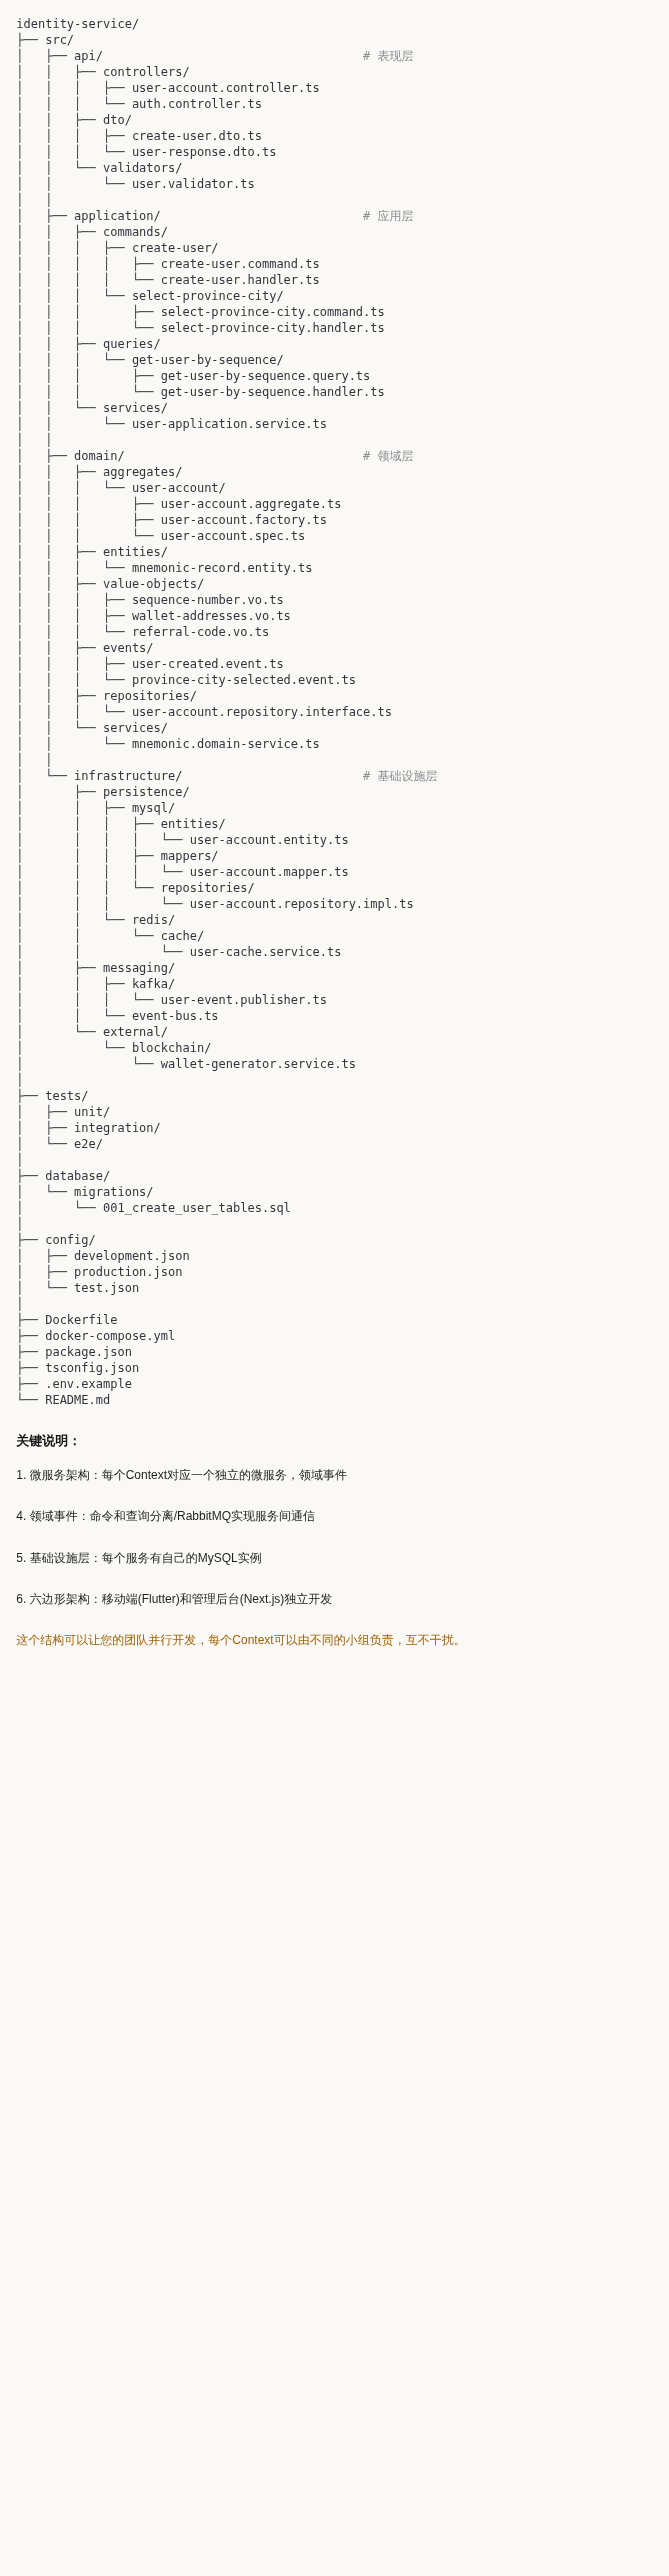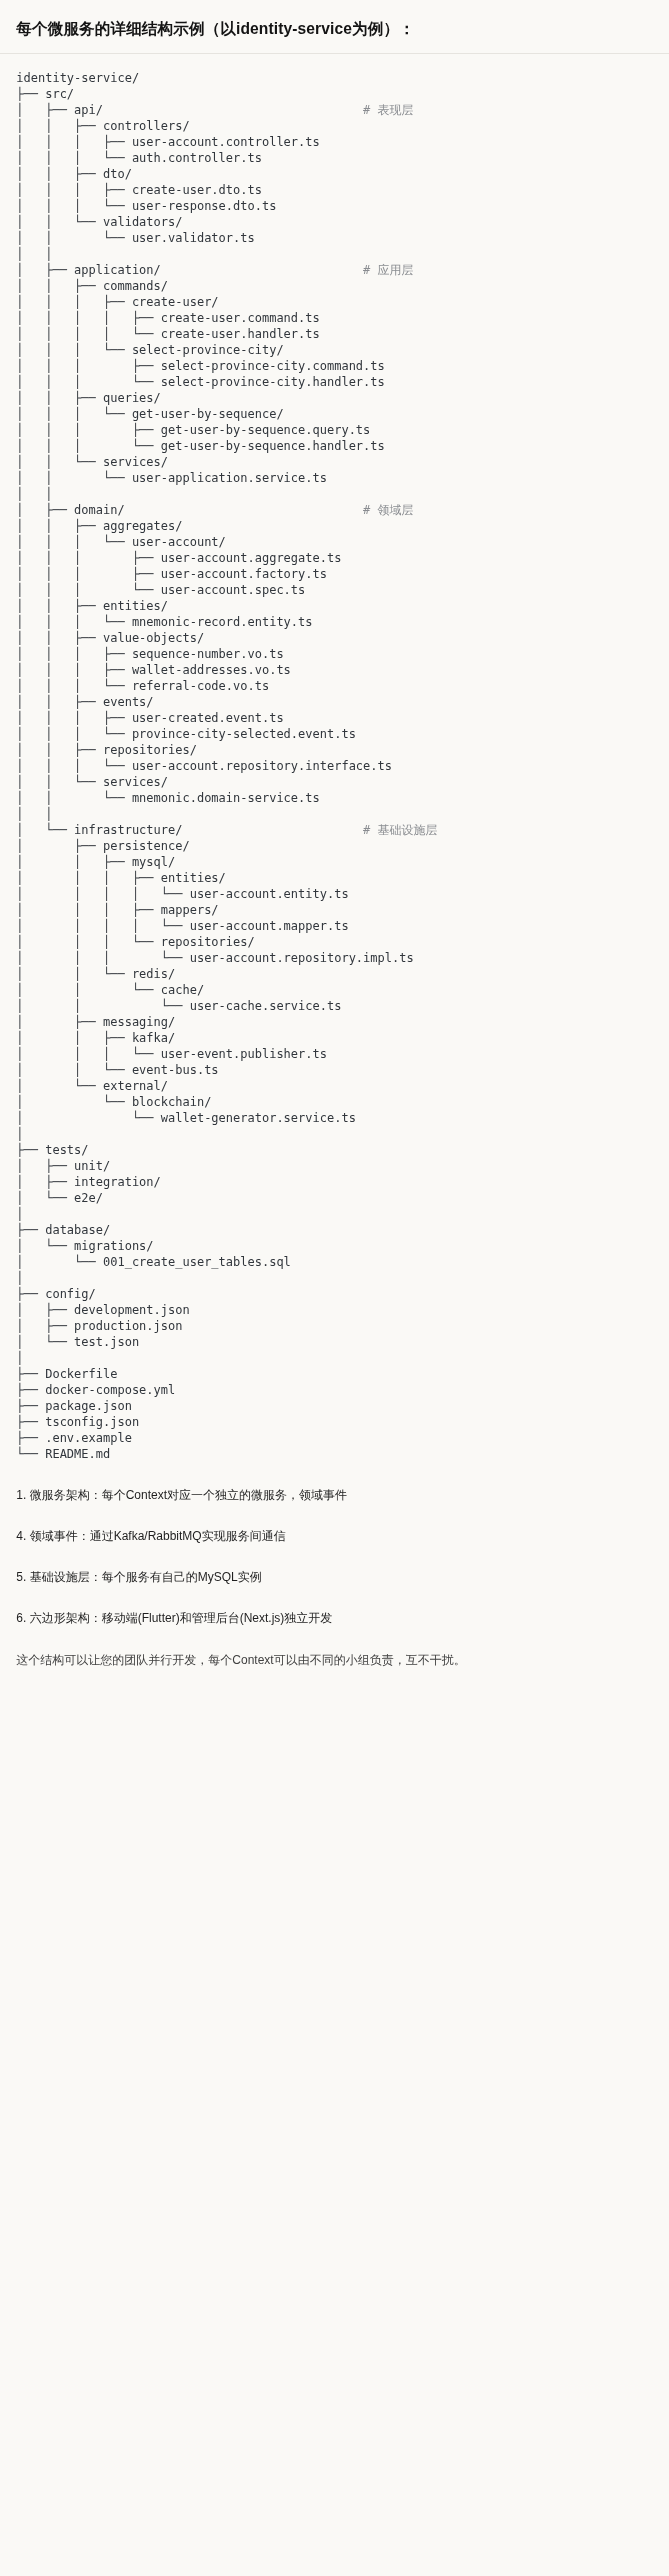--- a/index.html
+++ b/index.html
@@ -69,41 +69,39 @@
     font-size: 12px;
     line-height: 1.55;
     color: #1f1f1f;
     margin: 0 0 22.5px 0;
   }
   .key-item .num { font-weight: normal; }
   .key-item .kw { font-weight: normal; }
   .closing {
     font-size: 12px;
     line-height: 1.6;
-    color: #404040;
+    color: #a16207;
     margin: 9px 0 0 0;
   }
 </style>
 </head>
 <body>
 
 <div class="page">
 
-  <div class="title-bar">
-    <h1 class="doc-title">每个微服务的详细结构示例（以identity-service为例）：</h1>
-  </div>
 
   <div class="tree-block">
     <pre class="tree" id="tree-pre"><span class="tree-line"><span>identity-service/</span></span><span class="tree-line"><span>├── src/</span></span><span class="tree-line"><span>│   ├── api/</span>                                    <span class="cmt"># 表现层</span></span><span class="tree-line"><span>│   │   ├── controllers/</span></span><span class="tree-line"><span>│   │   │   ├── user-account.controller.ts</span></span><span class="tree-line"><span>│   │   │   └── auth.controller.ts</span></span><span class="tree-line"><span>│   │   ├── dto/</span></span><span class="tree-line"><span>│   │   │   ├── create-user.dto.ts</span></span><span class="tree-line"><span>│   │   │   └── user-response.dto.ts</span></span><span class="tree-line"><span>│   │   └── validators/</span></span><span class="tree-line"><span>│   │       └── user.validator.ts</span></span><span class="tree-line"><span>│   │</span></span><span class="tree-line"><span>│   ├── application/</span>                            <span class="cmt"># 应用层</span></span><span class="tree-line"><span>│   │   ├── commands/</span></span><span class="tree-line"><span>│   │   │   ├── create-user/</span></span><span class="tree-line"><span>│   │   │   │   ├── create-user.command.ts</span></span><span class="tree-line"><span>│   │   │   │   └── create-user.handler.ts</span></span><span class="tree-line"><span>│   │   │   └── select-province-city/</span></span><span class="tree-line"><span>│   │   │       ├── select-province-city.command.ts</span></span><span class="tree-line"><span>│   │   │       └── select-province-city.handler.ts</span></span><span class="tree-line"><span>│   │   ├── queries/</span></span><span class="tree-line"><span>│   │   │   └── get-user-by-sequence/</span></span><span class="tree-line"><span>│   │   │       ├── get-user-by-sequence.query.ts</span></span><span class="tree-line"><span>│   │   │       └── get-user-by-sequence.handler.ts</span></span><span class="tree-line"><span>│   │   └── services/</span></span><span class="tree-line"><span>│   │       └── user-application.service.ts</span></span><span class="tree-line"><span>│   │</span></span><span class="tree-line"><span>│   ├── domain/</span>                                 <span class="cmt"># 领域层</span></span><span class="tree-line"><span>│   │   ├── aggregates/</span></span><span class="tree-line"><span>│   │   │   └── user-account/</span></span><span class="tree-line"><span>│   │   │       ├── user-account.aggregate.ts</span></span><span class="tree-line"><span>│   │   │       ├── user-account.factory.ts</span></span><span class="tree-line"><span>│   │   │       └── user-account.spec.ts</span></span><span class="tree-line"><span>│   │   ├── entities/</span></span><span class="tree-line"><span>│   │   │   └── mnemonic-record.entity.ts</span></span><span class="tree-line"><span>│   │   ├── value-objects/</span></span><span class="tree-line"><span>│   │   │   ├── sequence-number.vo.ts</span></span><span class="tree-line"><span>│   │   │   ├── wallet-addresses.vo.ts</span></span><span class="tree-line"><span>│   │   │   └── referral-code.vo.ts</span></span><span class="tree-line"><span>│   │   ├── events/</span></span><span class="tree-line"><span>│   │   │   ├── user-created.event.ts</span></span><span class="tree-line"><span>│   │   │   └── province-city-selected.event.ts</span></span><span class="tree-line"><span>│   │   ├── repositories/</span></span><span class="tree-line"><span>│   │   │   └── user-account.repository.interface.ts</span></span><span class="tree-line"><span>│   │   └── services/</span></span><span class="tree-line"><span>│   │       └── mnemonic.domain-service.ts</span></span><span class="tree-line"><span>│   │</span></span><span class="tree-line"><span>│   └── infrastructure/</span>                         <span class="cmt"># 基础设施层</span></span><span class="tree-line"><span>│       ├── persistence/</span></span><span class="tree-line"><span>│       │   ├── mysql/</span></span><span class="tree-line"><span>│       │   │   ├── entities/</span></span><span class="tree-line"><span>│       │   │   │   └── user-account.entity.ts</span></span><span class="tree-line"><span>│       │   │   ├── mappers/</span></span><span class="tree-line"><span>│       │   │   │   └── user-account.mapper.ts</span></span><span class="tree-line"><span>│       │   │   └── repositories/</span></span><span class="tree-line"><span>│       │   │       └── user-account.repository.impl.ts</span></span><span class="tree-line"><span>│       │   └── redis/</span></span><span class="tree-line"><span>│       │       └── cache/</span></span><span class="tree-line"><span>│       │           └── user-cache.service.ts</span></span><span class="tree-line"><span>│       ├── messaging/</span></span><span class="tree-line"><span>│       │   ├── kafka/</span></span><span class="tree-line"><span>│       │   │   └── user-event.publisher.ts</span></span><span class="tree-line"><span>│       │   └── event-bus.ts</span></span><span class="tree-line"><span>│       └── external/</span></span><span class="tree-line"><span>│           └── blockchain/</span></span><span class="tree-line"><span>│               └── wallet-generator.service.ts</span></span><span class="tree-line"><span>│</span></span><span class="tree-line"><span>├── tests/</span></span><span class="tree-line"><span>│   ├── unit/</span></span><span class="tree-line"><span>│   ├── integration/</span></span><span class="tree-line"><span>│   └── e2e/</span></span><span class="tree-line"><span>│</span></span><span class="tree-line"><span>├── database/</span></span><span class="tree-line"><span>│   └── migrations/</span></span><span class="tree-line"><span>│       └── 001_create_user_tables.sql</span></span><span class="tree-line"><span>│</span></span><span class="tree-line"><span>├── config/</span></span><span class="tree-line"><span>│   ├── development.json</span></span><span class="tree-line"><span>│   ├── production.json</span></span><span class="tree-line"><span>│   └── test.json</span></span><span class="tree-line"><span>│</span></span><span class="tree-line"><span>├── Dockerfile</span></span><span class="tree-line"><span>├── docker-compose.yml</span></span><span class="tree-line"><span>├── package.json</span></span><span class="tree-line"><span>├── tsconfig.json</span></span><span class="tree-line"><span>├── .env.example</span></span><span class="tree-line"><span>└── README.md</span></span></pre>
   </div>
 
   <div class="keys-block">
+    <h2 class="keys-title">关键说明：</h2>
     <div id="keys-list">
         <p class="key-item"><span class="num">1. </span><span class="kw">微服务架构</span><span class="body">：每个Context对应一个独立的微服务，领域事件</span></p>
-        <p class="key-item"><span class="num">4. </span><span class="kw">领域事件</span><span class="body">：通过Kafka/RabbitMQ实现服务间通信</span></p>
+        <p class="key-item"><span class="num">4. </span><span class="kw">领域事件</span><span class="body">：命令和查询分离/RabbitMQ实现服务间通信</span></p>
         <p class="key-item"><span class="num">5. </span><span class="kw">基础设施层</span><span class="body">：每个服务有自己的MySQL实例</span></p>
         <p class="key-item"><span class="num">6. </span><span class="kw">六边形架构</span><span class="body">：移动端(Flutter)和管理后台(Next.js)独立开发</span></p>
       </div>
     <p class="closing">这个结构可以让您的团队并行开发，每个Context可以由不同的小组负责，互不干扰。</p>
   </div>
 
 </div>
 
 
 </body></html>

